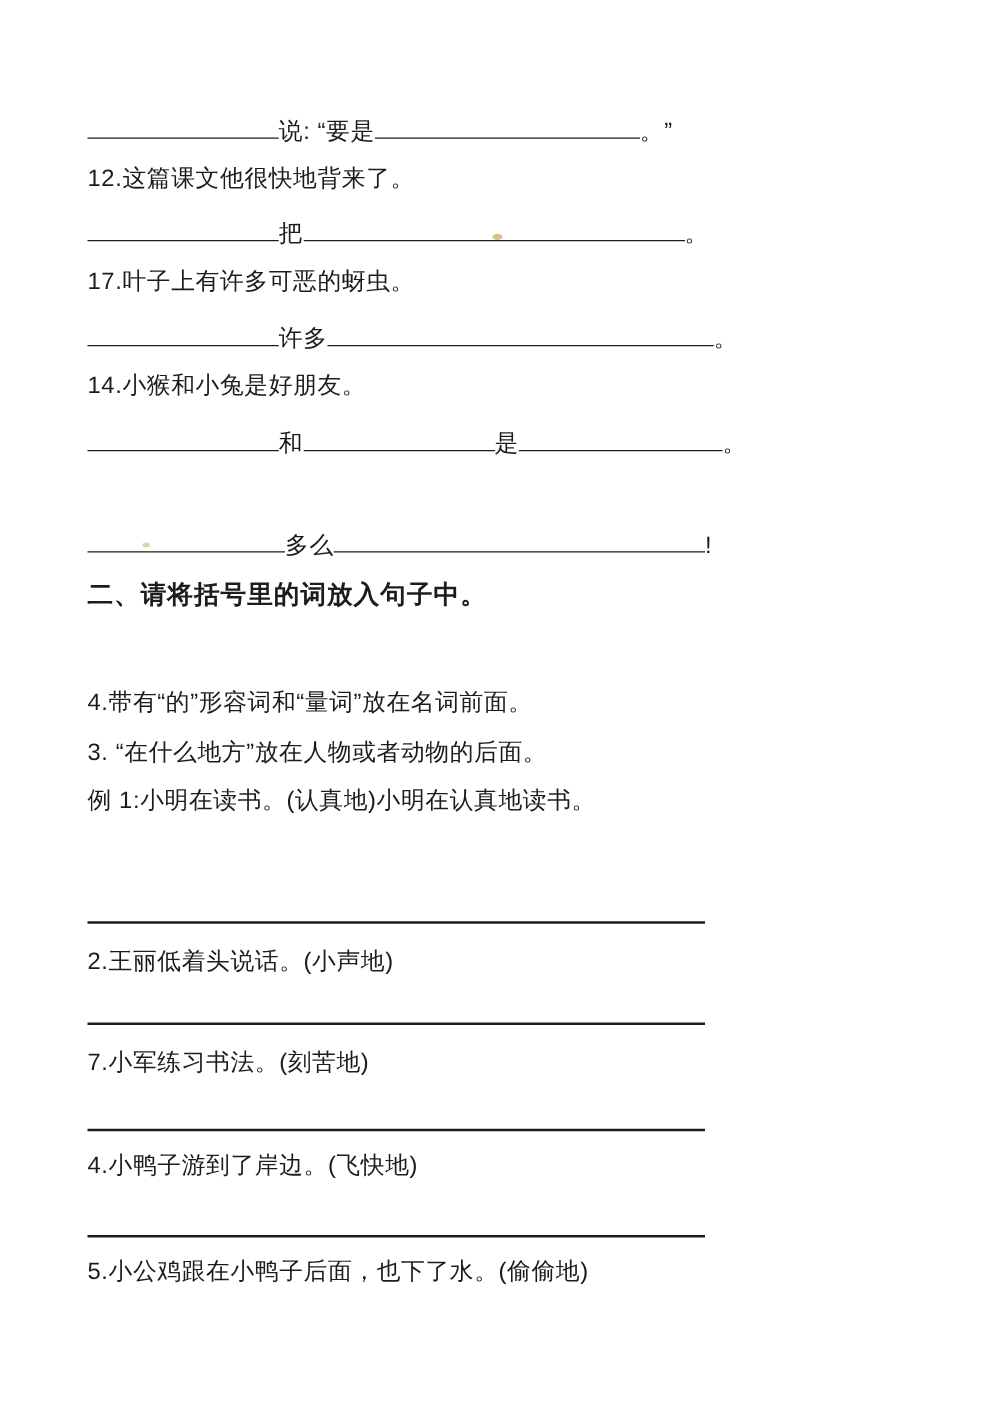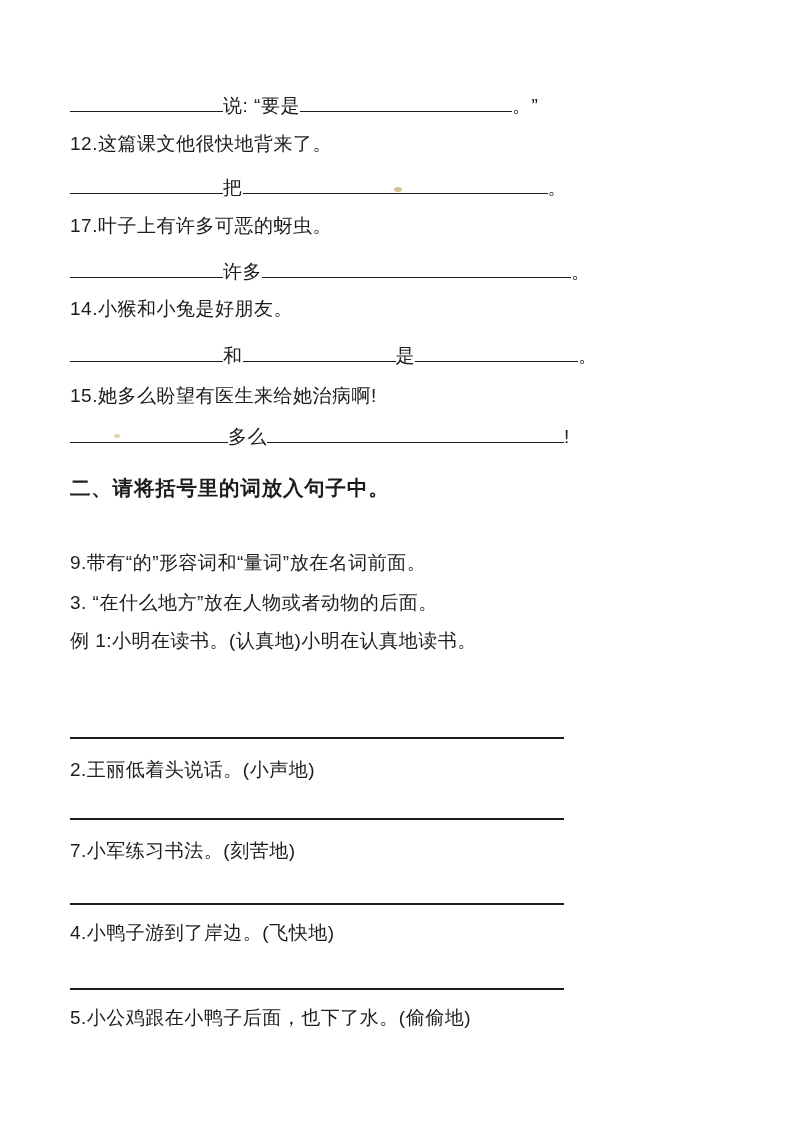--- a/index.html
+++ b/index.html
@@ -22,21 +22,20 @@
   .blank {
     display:inline-block;
     height:18px;
     border-bottom:1.6px solid #1c1c1c;
     vertical-align:baseline;
   }
   .heading {
     font-weight:bold;
     font-size:20.5px;
     letter-spacing:0.8px;
-    margin-top:12px;
   }
   .answer-line {
     position:absolute; left:70px;
     width:494px; height:0;
     border-top:2px solid #1c1c1c;
   }
   .speck {
     position:absolute;
     border-radius:50%;
     opacity:0.85;
@@ -56,27 +55,26 @@
   <div class="row" style="top:175px"><span class="blank" style="width:153px"></span><span class="seg">把</span><span class="blank" style="width:305px"></span><span class="seg">。</span></div>
 
   <div class="row" style="top:213px">17.叶子上有许多可恶的蚜虫。</div>
 
   <div class="row" style="top:259px"><span class="blank" style="width:153px"></span><span class="seg">许多</span><span class="blank" style="width:309px"></span><span class="seg">。</span></div>
 
   <div class="row" style="top:296px">14.小猴和小兔是好朋友。</div>
 
   <div class="row" style="top:343px"><span class="blank" style="width:153px"></span><span class="seg">和</span><span class="blank" style="width:153px"></span><span class="seg">是</span><span class="blank" style="width:163px"></span><span class="seg">。</span></div>
 
-  <div class="row" style="top:383px">15.她多么盼望有医生来给她治病啊!</div>
 
   <div class="row" style="top:424px"><span class="blank" style="width:158px"></span><span class="seg">多么</span><span class="blank" style="width:297px"></span><span class="seg">!</span></div>
 
   <div class="row heading" style="top:463px">二、请将括号里的词放入句子中。</div>
 
-  <div class="row" style="top:550px">9.带有“的”形容词和“量词”放在名词前面。</div>
+  <div class="row" style="top:550px">4.带有“的”形容词和“量词”放在名词前面。</div>
   <div class="row" style="top:590px">3. “在什么地方”放在人物或者动物的后面。</div>
   <div class="row" style="top:628px">例 1:小明在读书。(认真地)小明在认真地读书。</div>
 
   <div class="answer-line" style="top:737px"></div>
 
   <div class="row" style="top:757px">2.王丽低着头说话。(小声地)</div>
   <div class="answer-line" style="top:818px"></div>
 
   <div class="row" style="top:838px">7.小军练习书法。(刻苦地)</div>
   <div class="answer-line" style="top:903px"></div>

